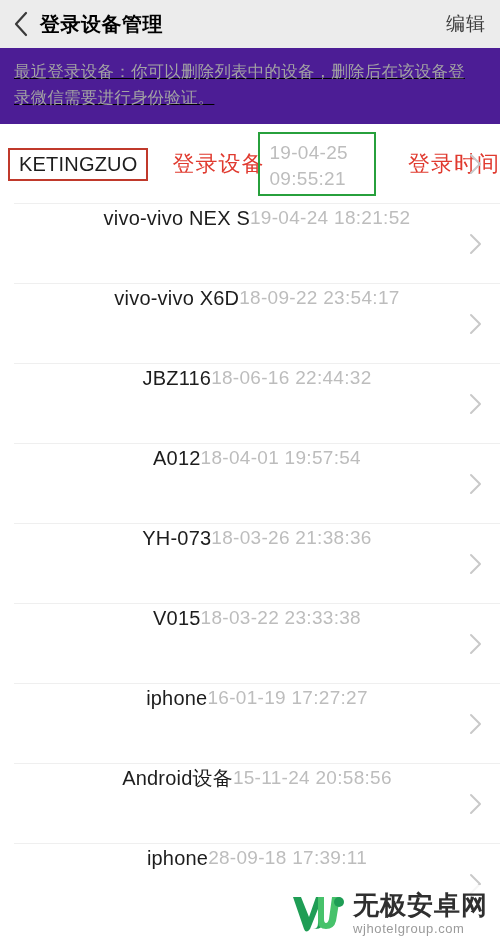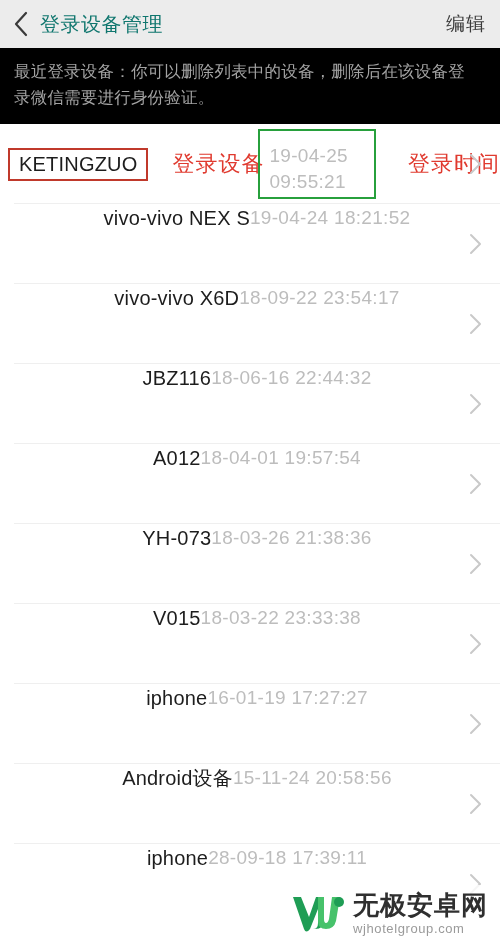--- a/index.html
+++ b/index.html
@@ -30,44 +30,45 @@
     display: flex;
     align-items: center;
     justify-content: center;
     cursor: pointer;
   }
   .back-chevron {
     display: block;
   }
   .nav-title {
     font-size: 20px;
-    color: #0f766e;
+    color: #000000;
     letter-spacing: 0.5px;
-    font-weight: 400;
+    font-weight: 700;
     line-height: 1;
     margin-left: -2px;
   }
   .nav-action {
     position: absolute;
     right: 14px;
     top: 0;
     height: 48px;
     display: flex;
     align-items: center;
     font-size: 19px;
     color: #3a3a3a;
     letter-spacing: 1px;
     cursor: pointer;
   }
 
   
   .desc-block {
-    background: #000000;
+    background: #4c1d95;
     padding: 10px 27px 14px 14px;
     box-sizing: border-box;
+    text-decoration: underline;
   }
   .desc-text {
     font-size: 16.5px;
     line-height: 26px;
     color: #a3a3a3;
     letter-spacing: 0.2px;
   }
 
   
   .device-list {
@@ -122,21 +123,21 @@
   .box-red {
     display: inline-block;
     border: 2px solid #c0392b;
     padding: 1px 9px 2px 9px;
     margin-left: -6px;
     line-height: 26px;
   }
   .box-green {
     display: inline-block;
     border: 2px solid #27a03c;
-    padding: 12px 9px 2px 9px;
+    padding: 6px 9px 2px 9px;
     margin-left: -6px;
     line-height: 26px;
   }
   .annot-line {
     display: flex;
     align-items: center;
   }
   .annot-label {
     color: #e03a2f;
     font-size: 22px;

